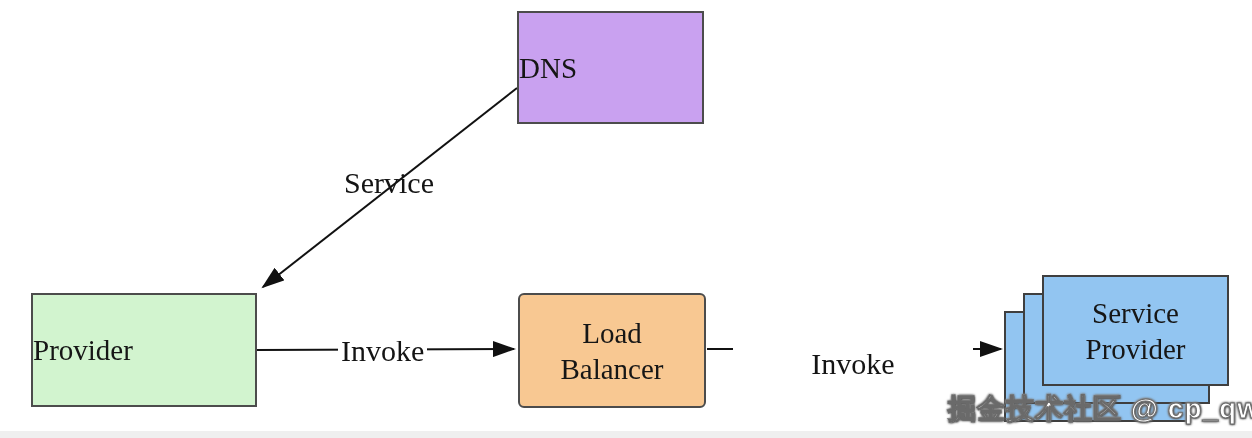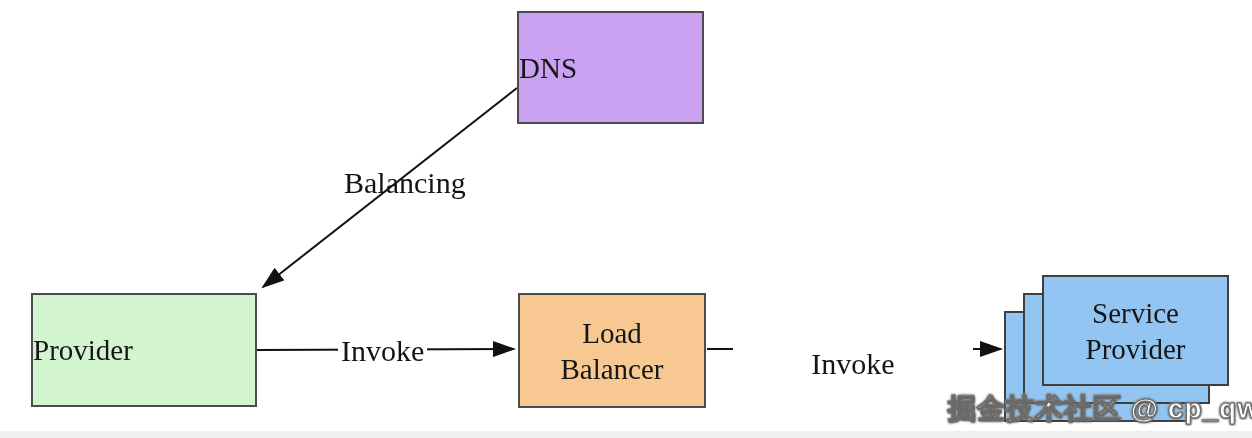--- a/index.html
+++ b/index.html
@@ -18,21 +18,21 @@
     border:2px solid #4c4c4c;
     display:flex;align-items:center;
     text-align:center;
     font-size:29px;
     line-height:36px;
     z-index:2;
     color:#161616;
   }
   .node-dns{left:517px;top:11px;width:187px;height:113px;background:#c9a1f0;}
   .node-consumer{left:31px;top:293px;width:226px;height:114px;background:#d2f4cf;}
-  .node-lb{left:518px;top:293px;width:188px;height:115px;background:#f8c892;padding:0 28px;}
+  .node-lb{left:518px;top:293px;width:188px;height:115px;background:#f8c892;padding:0 28px;border-radius:6px;}
   .sp-layer{
     position:absolute;
     box-sizing:border-box;
     width:187px;height:111px;
     border:2px solid #3f3f3f;
     background:#92c5f1;
     display:flex;align-items:center;justify-content:center;
     text-align:center;font-size:29px;line-height:36px;
   }
   .sp-back{left:1004px;top:311px;z-index:2;}
@@ -99,21 +99,21 @@
   <div class="node node-lb">
     <span>Load Balancer</span>
   </div>
 
   <div class="sp-layer sp-back"></div>
   <div class="sp-layer sp-mid"></div>
   <div class="sp-layer sp-front">
     <span>Service Provider</span>
   </div>
 
-  <div class="edge-label lbl-discover">Balancing</div>
+  <div class="edge-label lbl-discover">Service</div>
 
   <div class="edge-label lbl-invoke">Invoke</div>
 
   <div class="edge-label lbl-lb-invoke">
     <br>
     <span>Invoke</span>
   </div>
 
   <div class="watermark">掘金技术社区 @ cp_qwq</div>
 

